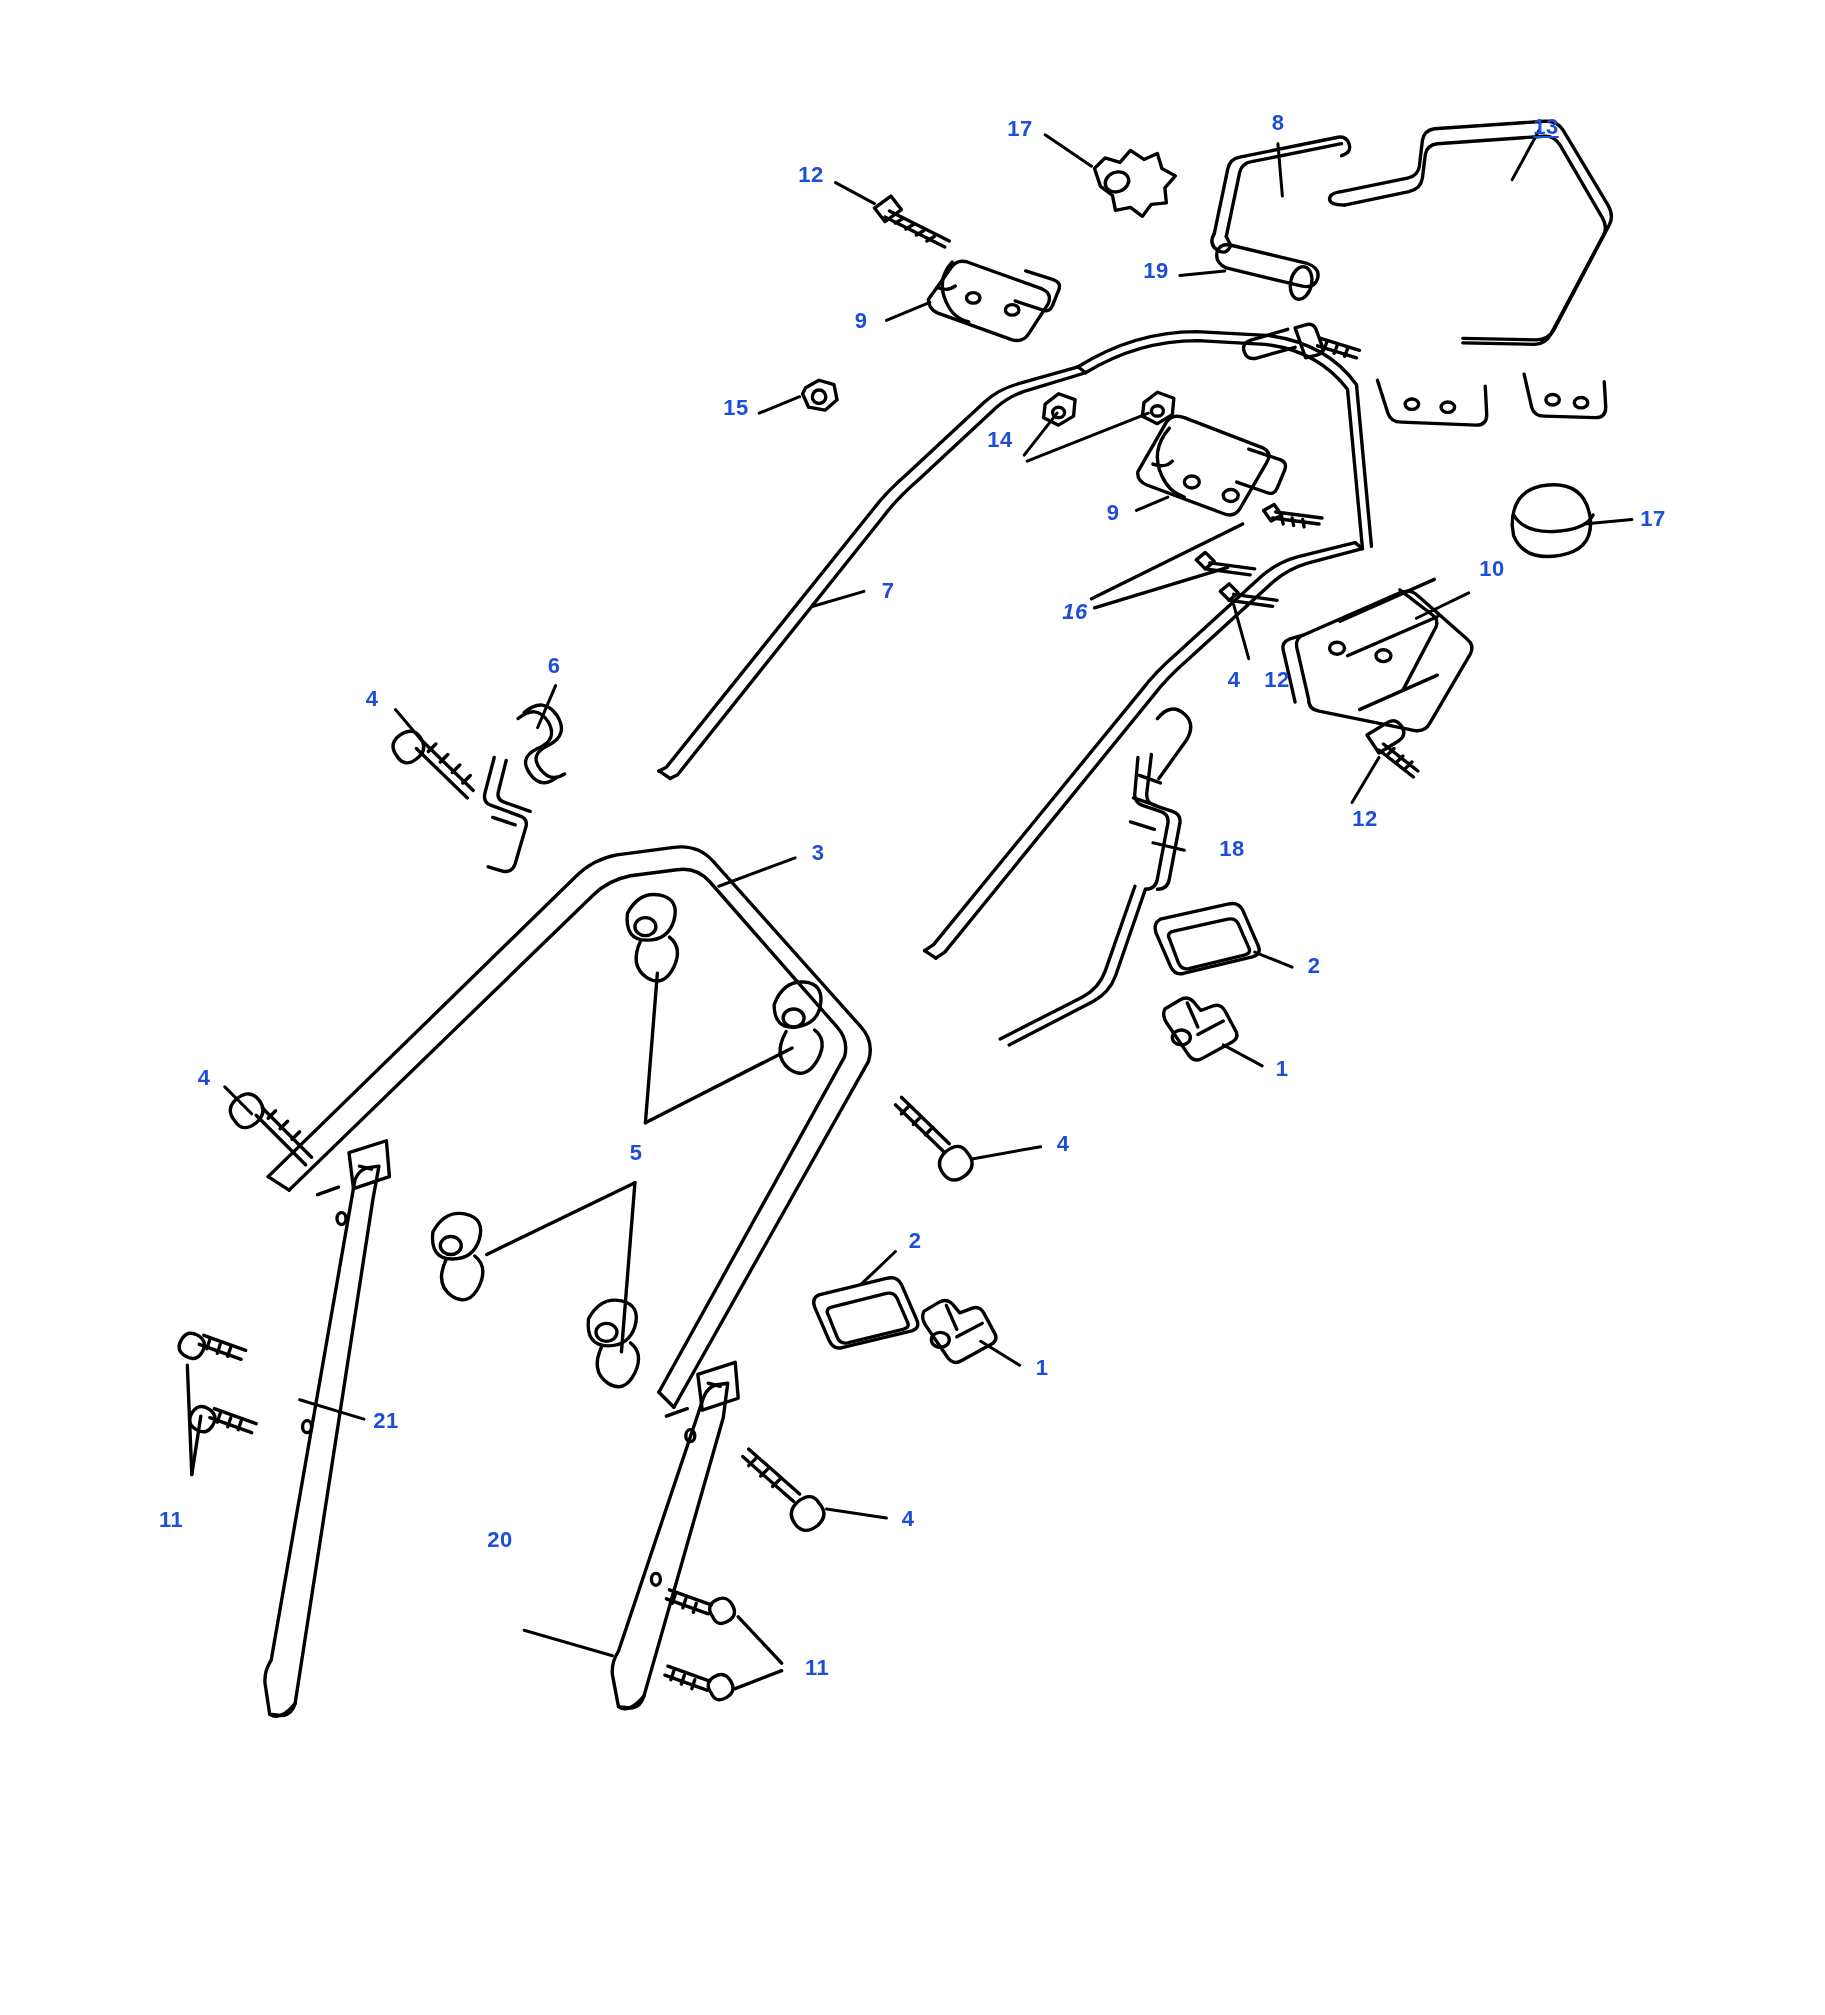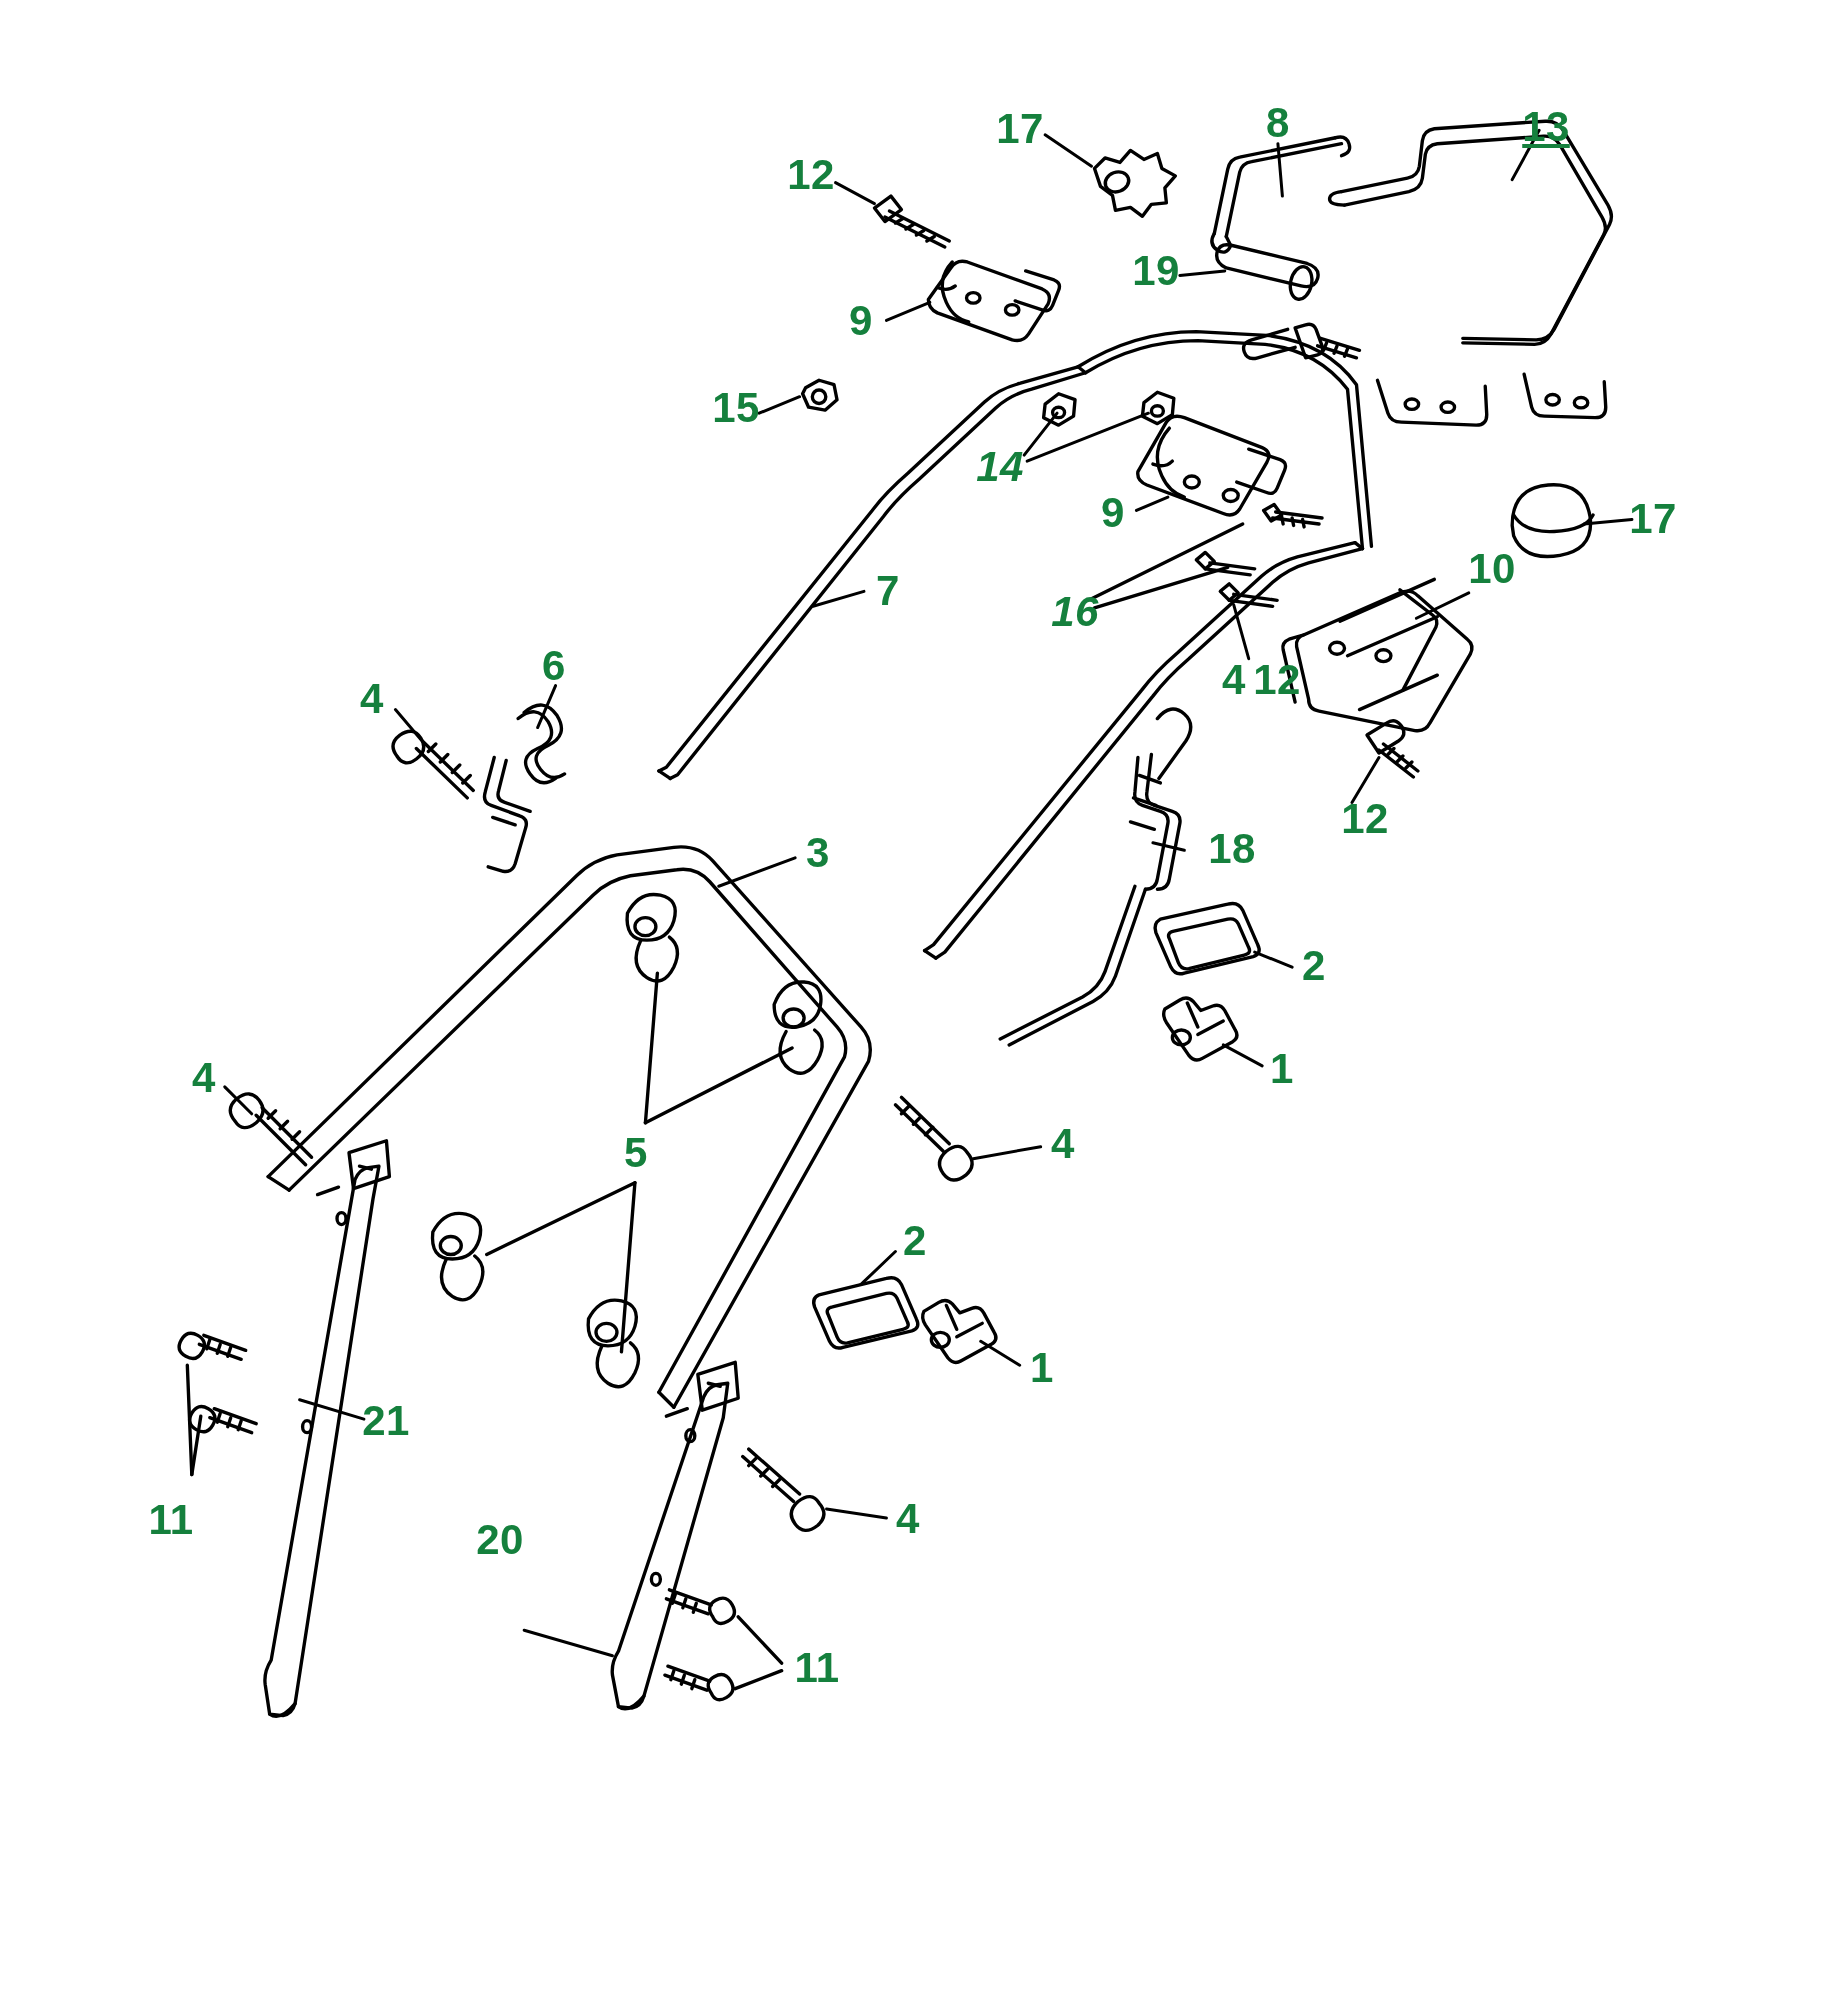--- a/index.html
+++ b/index.html
@@ -19,22 +19,22 @@
     position: absolute;
     left: 0;
     top: 0;
     width: 1826px;
     height: 2015px;
   }
   .callout {
     position: absolute;
     font-family: "Liberation Sans", sans-serif;
     font-weight: bold;
-    font-size: 42px;
-    color: #15803d;
+    font-size: 22px;
+    color: #1d4ed8;
     line-height: 1;
     white-space: nowrap;
     transform: translate(-50%, -50%);
     letter-spacing: 0.4px;
   }
 </style>
 </head>
 <body>
 
 <div id="sheet">
@@ -377,21 +377,21 @@
     </g>
   </svg>
 
   <div class="callout" style="left:1020px; top:129px;">17</div>
   <div class="callout" style="left:1278px; top:123px;">8</div>
   <div class="callout" style="left:1546px; top:127px;text-decoration:underline;">13</div>
   <div class="callout" style="left:811px; top:175px;">12</div>
   <div class="callout" style="left:1156px; top:271px;">19</div>
   <div class="callout" style="left:861px; top:321px;">9</div>
   <div class="callout" style="left:736px;  top:408px;">15</div>
-  <div class="callout" style="left:1000px; top:467px;font-style:italic;">14</div>
+  <div class="callout" style="left:1000px; top:440px;">14</div>
   <div class="callout" style="left:1113px; top:513px;">9</div>
   <div class="callout" style="left:1653px; top:519px;">17</div>
   <div class="callout" style="left:888px; top:591px;">7</div>
   <div class="callout" style="left:1075px; top:612px;font-style:italic;">16</div>
   <div class="callout" style="left:1492px; top:569px;">10</div>
   <div class="callout" style="left:1234px; top:680px;">4</div>
   <div class="callout" style="left:1277px; top:680px;">12</div>
   <div class="callout" style="left:554px;  top:666px;">6</div>
   <div class="callout" style="left:372px;  top:699px;">4</div>
   <div class="callout" style="left:1365px; top:819px;">12</div>

